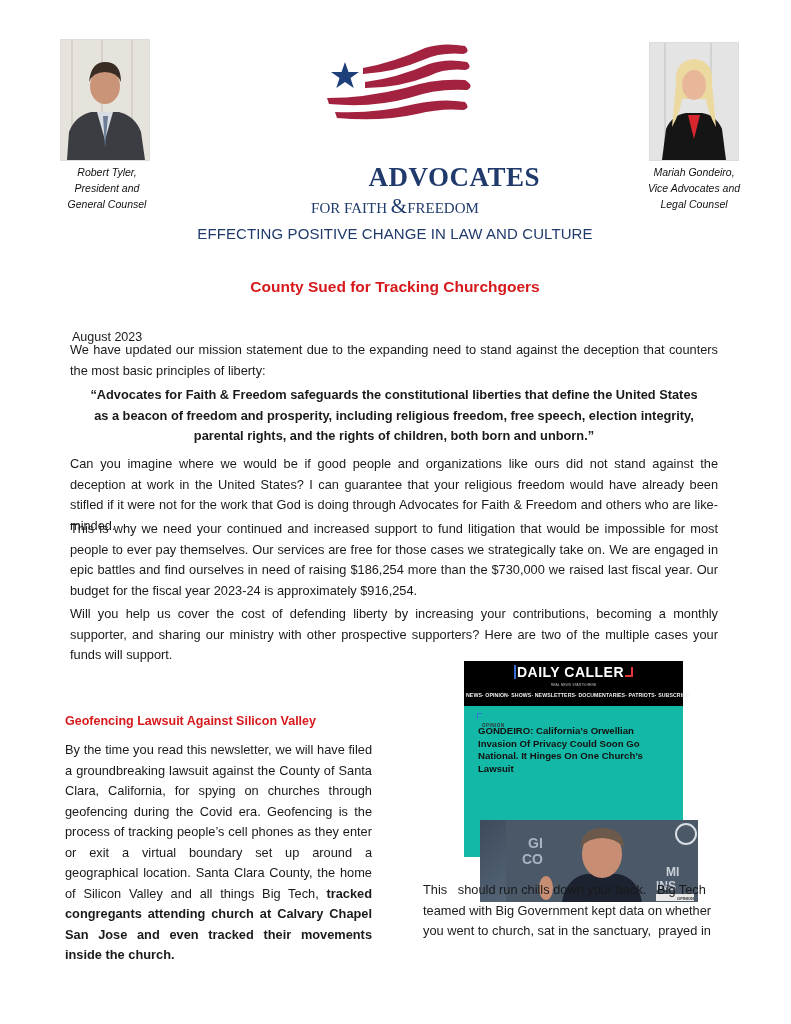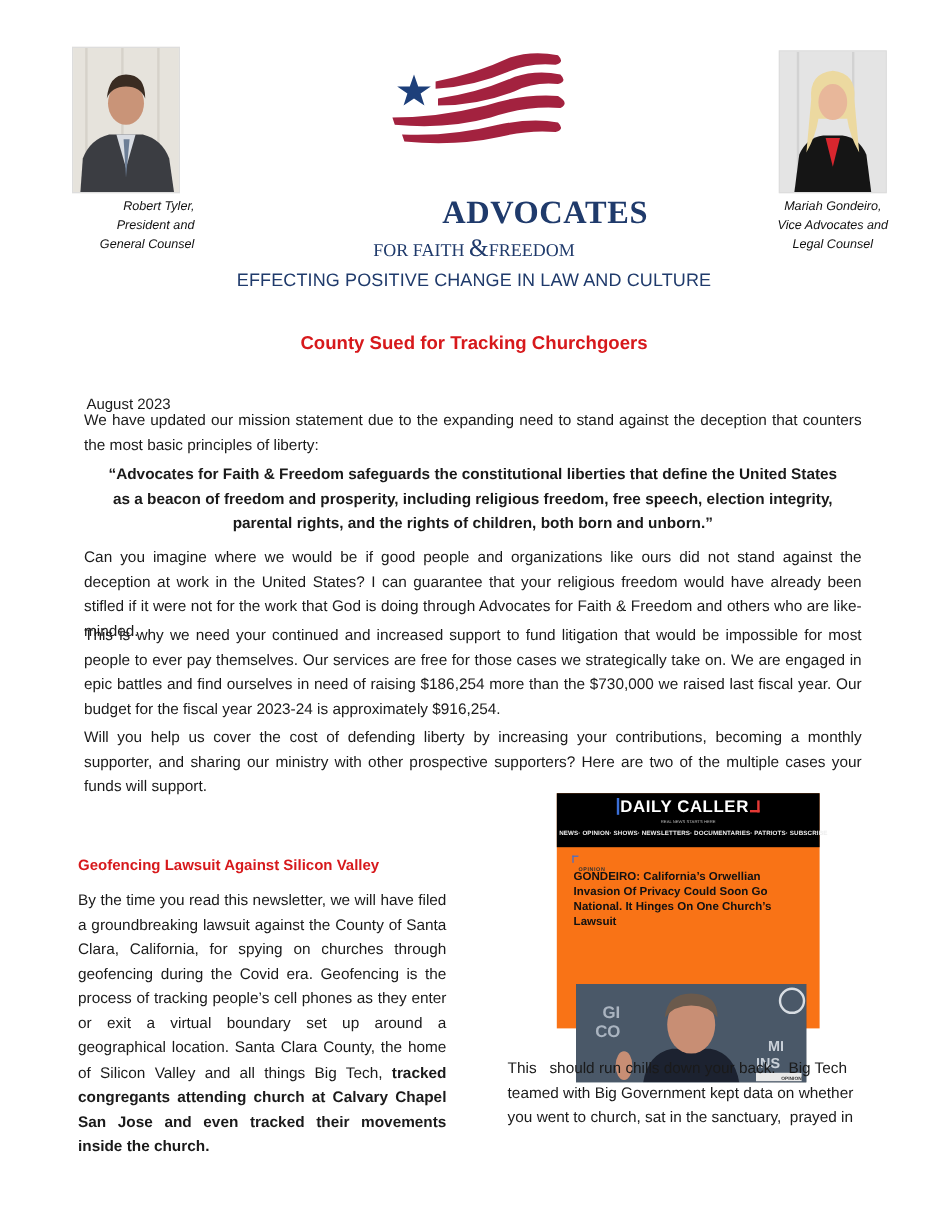--- a/index.html
+++ b/index.html
@@ -12,21 +12,21 @@
   .brand-sub { font-family: "Liberation Serif", serif; color: #1f3a6b; font-size: 15px; text-align: center; }
   .brand-sub .amp { font-size: 21px; }
   .tagline { color: #1f3a6b; font-size: 15px; text-align: center; letter-spacing: 0.1px; }
   .headline { color: #d7191c; font-weight: bold; font-size: 15.5px; text-align: center; }
   .date { font-size: 12.5px; }
   .para { font-size: 12.8px; line-height: 20.5px; text-align: justify; }
   .quote { font-size: 12.8px; line-height: 20.5px; font-weight: bold; text-align: center; }
   .sec-head { color: #d7191c; font-weight: bold; font-size: 12.5px; }
   .col-text { font-size: 12.8px; line-height: 20.5px; text-align: justify; }
   .col-text b { font-weight: bold; }
-  .dc { background: #f97316; }
+  .dc { background: #14b8a6; }
   .dc-bar { background: #000; color: #fff; height: 45px; position: relative; }
   .dc-logo { position: absolute; left: 0; right: 0; top: 3px; text-align: center; font-weight: bold; font-size: 14px; letter-spacing: 0.5px; }
   .dc-logo .lb { display:inline-block; width:2px; height:14px; background:#3b6fd8; vertical-align: -2px; margin-right: 1px; }
   .dc-logo .rb { display:inline-block; width:6px; height:8px; border-right:2px solid #e53935; border-bottom:2px solid #e53935; margin-left: 1px; }
   .dc-tag { position: absolute; left: 0; right: 0; top: 22px; text-align: center; font-size: 3.5px; color: #bbb; }
   .dc-nav { position: absolute; left: 0; right: 0; top: 31px; font-size: 5.2px; font-weight: bold; white-space: nowrap; color: #eee; letter-spacing: 0.1px; padding-left: 2px; }
   .dc-opinion { font-size: 4.5px; font-weight: bold; color: #333; letter-spacing: 0.5px; }
   .dc-headline { font-weight: bold; font-size: 9.6px; line-height: 12.5px; color: #111; font-family: "Liberation Sans", sans-serif; }
   .dc-photo { background: linear-gradient(135deg, #3d4b5c 0%, #5a6a7c 45%, #2f3a48 100%); position: relative; overflow: hidden; }
 </style>
@@ -39,21 +39,21 @@
     <rect x="10" y="0" width="2" height="120" fill="#d6d2ca"></rect>
     <rect x="40" y="0" width="2" height="120" fill="#d6d2ca"></rect>
     <rect x="70" y="0" width="2" height="120" fill="#d6d2ca"></rect>
     <path d="M6 120 L8 92 Q14 76 30 72 L58 72 Q74 76 80 92 L84 120 Z" fill="#3b3d42"></path>
     <path d="M36 72 L44 100 L52 72 Z" fill="#d9dde3"></path>
     <path d="M42 76 L44 108 L47 76 Z" fill="#6c7e96"></path>
     <ellipse cx="44" cy="46" rx="15" ry="18" fill="#c99478"></ellipse>
     <path d="M28 42 Q30 22 44 22 Q60 22 60 42 Q56 32 44 32 Q32 32 28 42 Z" fill="#3a2c22"></path>
   </svg>
 </div>
-<div class="abs caption" style="left:52px;top:164px;width:110px;text-align:right;">
+<div class="abs caption" style="left:52px;top:164px;width:110px;">
   <div>Robert Tyler,</div>
   <div>President and</div>
   <div>General Counsel</div>
 </div>
 
 <div class="abs photo" style="left:649px;top:42px;width:88px;height:117px;background:#e6e6e6;">
   <svg width="88" height="117" viewBox="0 0 88 117">
     <rect width="88" height="117" fill="#e4e4e4"></rect>
     <rect x="14" y="0" width="2" height="117" fill="#d2d2d2"></rect>
     <rect x="60" y="0" width="2" height="117" fill="#d2d2d2"></rect>
@@ -108,21 +108,21 @@
 <div class="abs dc" style="left:464px;top:661px;width:219px;height:196px;">
   <div class="dc-bar">
     <div class="dc-logo"><span class="lb"></span><span>DAILY CALLER</span><span class="rb"></span></div>
     <div class="dc-tag">REAL NEWS STARTS HERE</div>
     <div class="dc-nav">NEWS· OPINION· SHOWS· NEWSLETTERS· DOCUMENTARIES· PATRIOTS· SUBSCRIBE</div>
   </div>
   <div class="abs" style="left:13px;top:52px;">
     <span style="display:inline-block;width:4px;height:5px;border-left:1px solid #3b6fd8;border-top:1px solid #3b6fd8;vertical-align:top;"></span><span class="dc-opinion">OPINION</span>
   </div>
   <div class="abs dc-headline" style="left:14px;top:64px;width:196px;">GONDEIRO: California’s Orwellian Invasion Of Privacy Could Soon Go National. It Hinges On One Church’s Lawsuit</div>
-  <div class="abs dc-photo" style="left:16px;top:114px;width:192px;height:82px;">
+  <div class="abs dc-photo" style="left:16px;top:114px;width:192px;height:82px;padding-left:26px;">
     <svg width="192" height="82" viewBox="0 0 192 82">
       <rect width="192" height="82" fill="#4a5868"></rect>
       <text x="22" y="28" font-size="14" fill="#aab4c0" font-family="Liberation Sans, sans-serif" font-weight="bold">GI</text>
       <text x="16" y="44" font-size="14" fill="#aab4c0" font-family="Liberation Sans, sans-serif" font-weight="bold">CO</text>
       <text x="160" y="56" font-size="12" fill="#c9d0d8" font-family="Liberation Sans, sans-serif" font-weight="bold">MI</text>
       <text x="150" y="70" font-size="12" fill="#c9d0d8" font-family="Liberation Sans, sans-serif" font-weight="bold">INS</text>
       <path d="M56 82 Q60 58 80 54 L112 54 Q132 58 136 82 Z" fill="#1c2230"></path>
       <ellipse cx="96" cy="34" rx="20" ry="24" fill="#c88e74"></ellipse>
       <path d="M74 28 Q76 8 96 8 Q118 8 118 28 Q110 18 96 18 Q82 18 74 28 Z" fill="#6b5a4c"></path>
       <ellipse cx="40" cy="68" rx="7" ry="12" fill="#c88e74"></ellipse>

